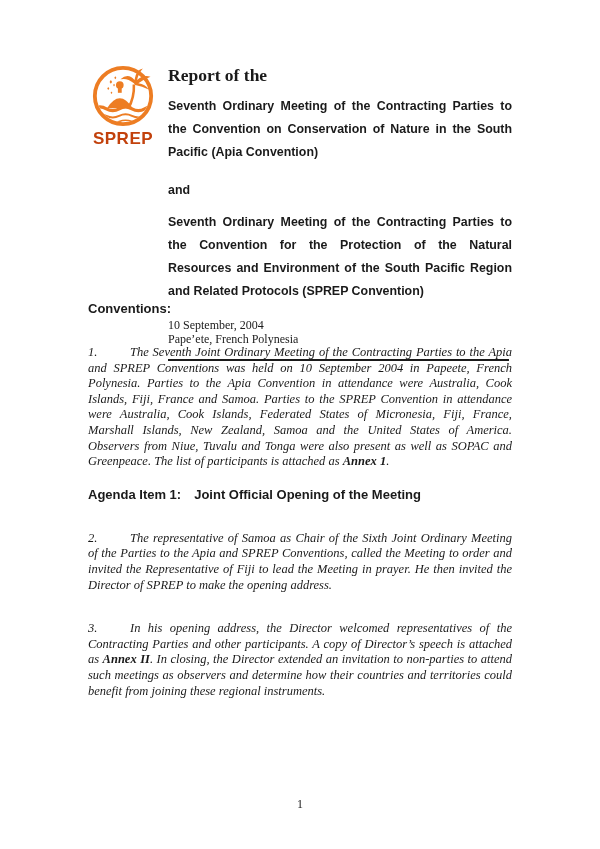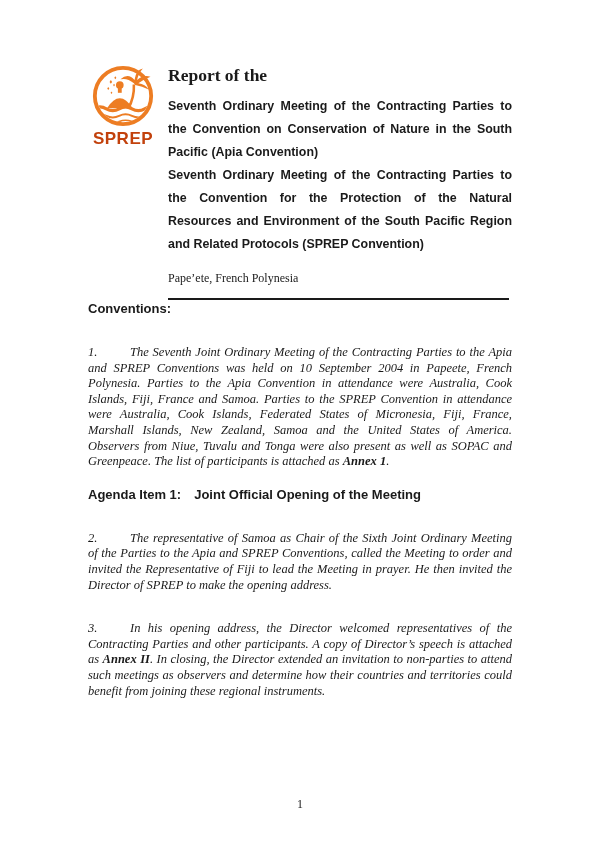--- a/index.html
+++ b/index.html
@@ -101,22 +101,24 @@
       <path d="M27,36 l1.6,2.4 -1.6,2.4 -1.6,-2.4 Z" fill="#ED7D23"></path>
       <path d="M36,31 l1.4,2 -1.4,2 -1.4,-2 Z" fill="#ED7D23"></path>
       <path d="M32,43 l1.4,2 -1.4,2 -1.4,-2 Z" fill="#ED7D23"></path>
     </svg>
     <div class="logo-word" style="color:#c2410c">SPREP</div>
   </div>
 
   <div class="header-text">
     <p class="report-of">Report of the</p>
     <p class="title-sans">Seventh Ordinary Meeting of the Contracting Parties to the Convention on Conservation of Nature in the South Pacific (Apia Convention)</p>
+    <p class="and-word">and</p>
     <p class="title-sans">Seventh Ordinary Meeting of the Contracting Parties to the Convention for the Protection of the Natural Resources and Environment of the South Pacific Region and Related Protocols (SPREP Convention)</p>
     <div class="dateline">
+      <div>10 September, 2004</div>
       <div>Pape’ete, French Polynesia</div>
     </div>
     <hr class="rule">
   </div>
 
   <div class="body-text">
     <p class="h-sans">Conventions:</p>
 
     <p class="para"><span class="pnum">1.</span><span>The Seventh Joint Ordinary Meeting of the Contracting Parties to the Apia and SPREP Conventions was held on 10 September 2004 in Papeete, French Polynesia. Parties to the Apia Convention in attendance were Australia, Cook Islands, Fiji, France and Samoa. Parties to the SPREP Convention in attendance were Australia, Cook Islands, Federated States of Micronesia, Fiji, France, Marshall Islands, New Zealand, Samoa and the United States of America. Observers from Niue, Tuvalu and Tonga were also present as well as SOPAC and Greenpeace. The list of participants is attached as </span><span class="bold">Annex 1</span><span>.</span></p>
 

